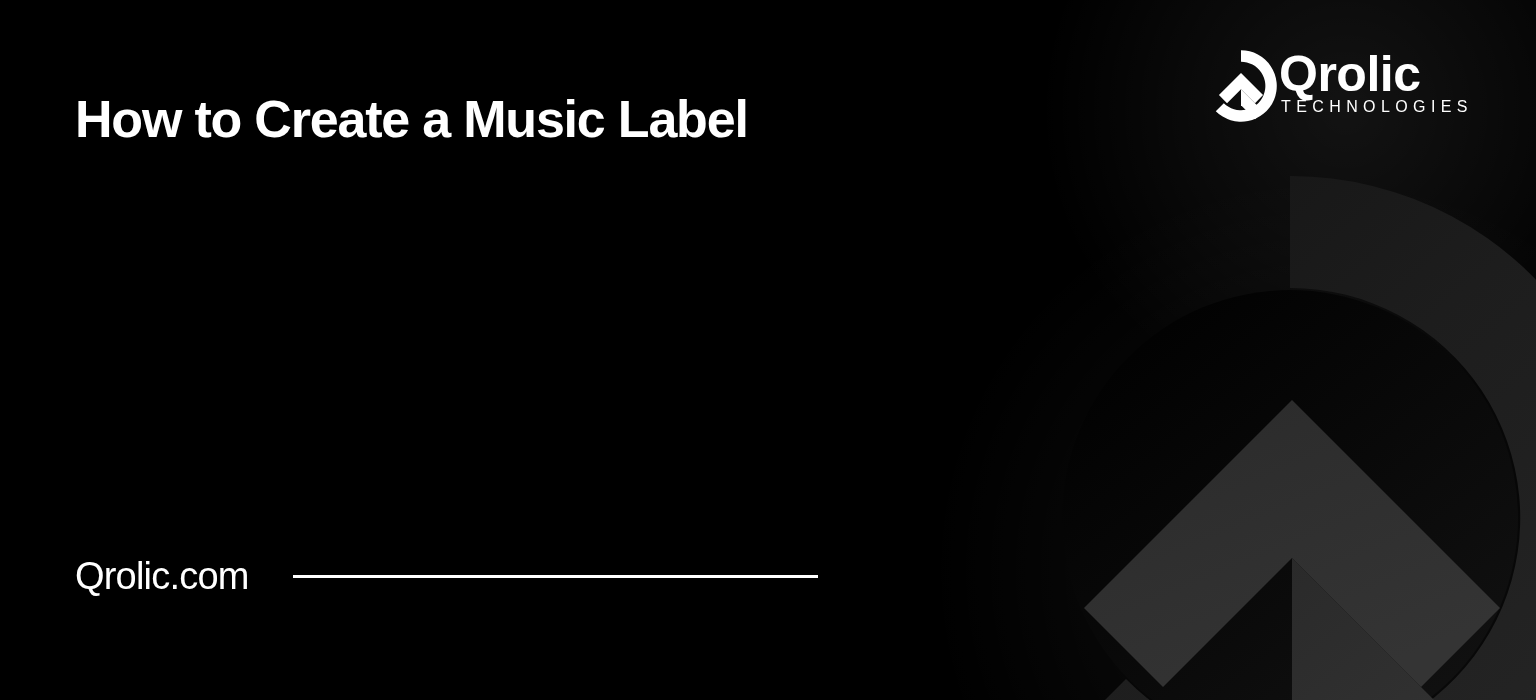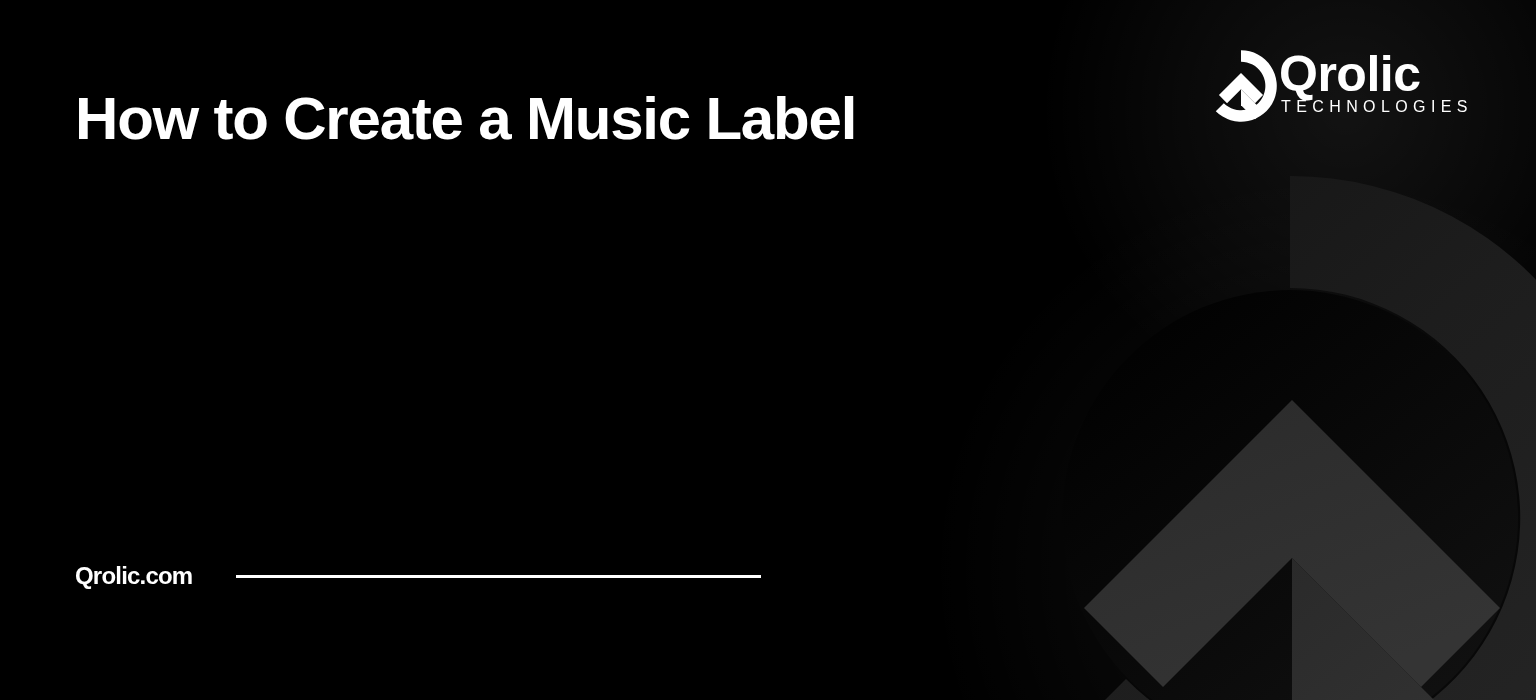--- a/index.html
+++ b/index.html
@@ -107,40 +107,40 @@
   }
 
   
 
   .headline {
     position:absolute;
     left:75px;
     top:82px;
     width:1060px;
     color:#ffffff;
-    font-size:60px;
+    font-size:52px;
     font-weight:bold;
     line-height:74px;
     letter-spacing:-1.2px;
   }
   .headline .line { display:block; white-space:nowrap; }
 
   
 
   .footer {
     position:absolute;
     left:75px;
     top:556px;
     display:flex;
     align-items:center;
   }
 
   .site-url {
-    font-size:24px;
-    font-weight:bold;
+    font-size:38px;
+    font-weight:normal;
     color:#ffffff;
     letter-spacing:-0.8px;
     line-height:40px;
     white-space:nowrap;
   }
 
   .footer-rule {
     width:525px;
     height:3px;
     background:#ffffff;

